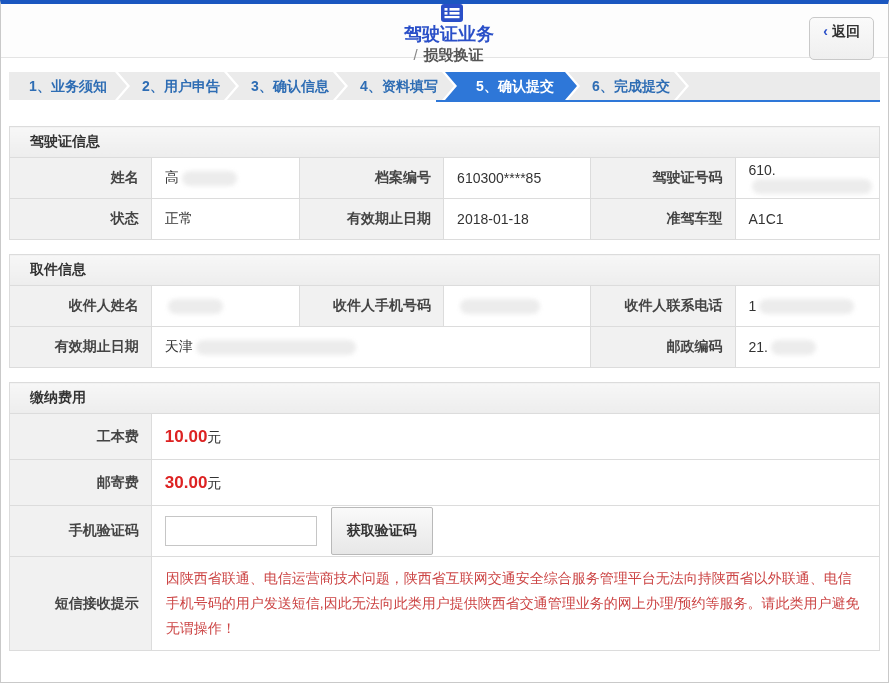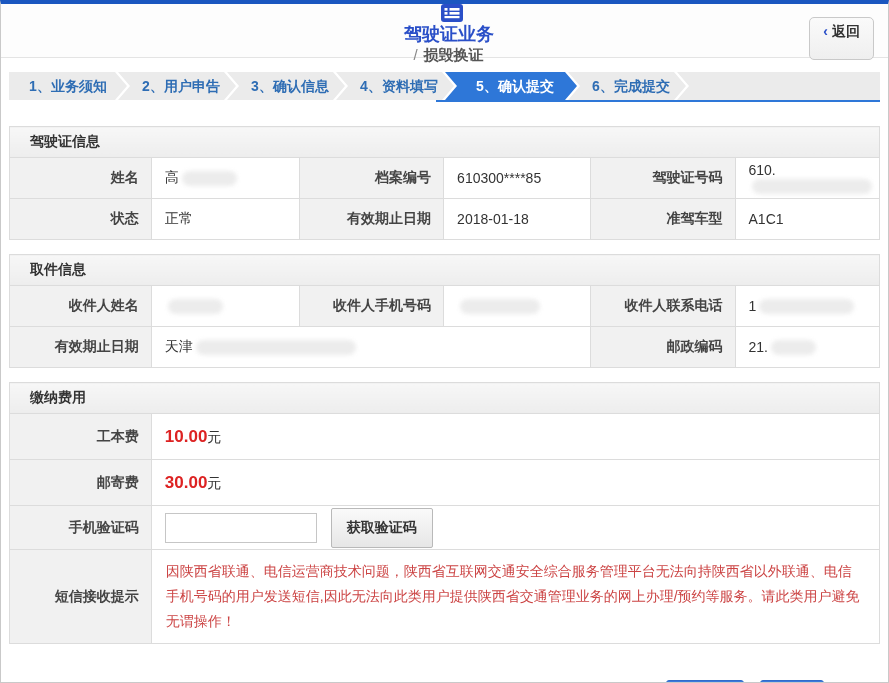--- a/index.html
+++ b/index.html
@@ -41,21 +41,21 @@
   table { width:100%; border-collapse:collapse; table-layout:fixed; font-size:14px; }
   td { border:1px solid #dcdcdc; height:41px; color:#333; overflow:hidden; }
   td.sec-title { background:linear-gradient(#f7f7f7,#ededed); font-weight:bold; color:#333; padding-left:20px; height:31px; text-align:left; }
   td.lbl { background:#f1f1f1; text-align:right; padding-right:12px; font-weight:bold; color:#444; }
   td.val { text-align:left; padding-left:13px; background:#fff; }
   .fee-row td { height:46px; }
   .fee-num { color:#dd2222; font-weight:bold; font-size:17px; }
   .fee-unit { color:#333; font-size:14px; }
   .code-input { width:152px; height:30px; border:1px solid #c6c6c6; vertical-align:middle; padding:0 6px; font-size:14px; }
   .get-code-btn {
-    height:40px; padding:0 15px; margin-left:10px; vertical-align:middle;
+    height:48px; padding:0 15px; margin-left:10px; vertical-align:middle;
     font-weight:bold; font-size:14px; color:#333; font-family:inherit;
     background:linear-gradient(#fafafa,#e7e7e7); border:1px solid #b9b9b9; border-radius:2px; cursor:pointer;
   }
   .notice-row td.val { padding:9px 14px; line-height:25px; color:#cc4444; height:auto; }
   
   .smudge { display:inline-block; vertical-align:middle; height:15px; border-radius:8px; background:#e6e6e6; filter:blur(2px); opacity:.75; margin-left:3px; }
   .w45{width:45px} .w55{width:55px} .w80{width:80px} .w95{width:95px} .w120{width:120px} .w160{width:160px}
   
   .footer { margin:36px 8px 0; text-align:right; padding-right:56px; }
   .btn-blue {

